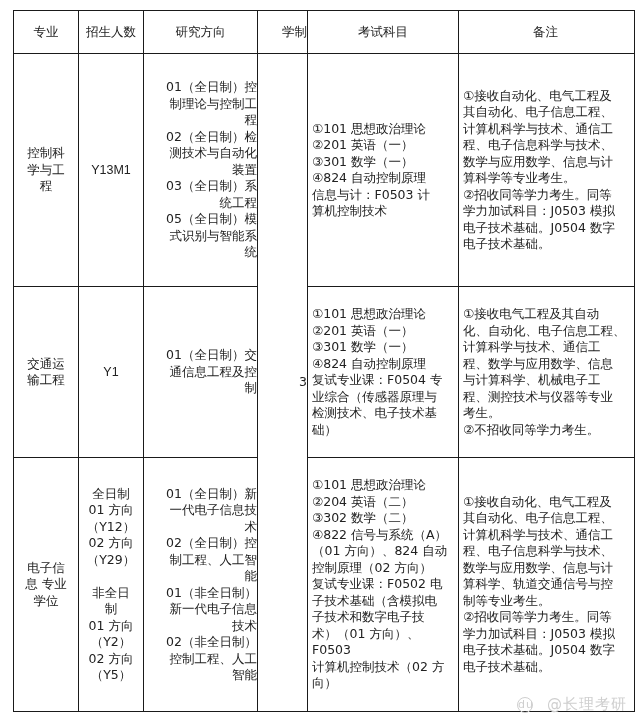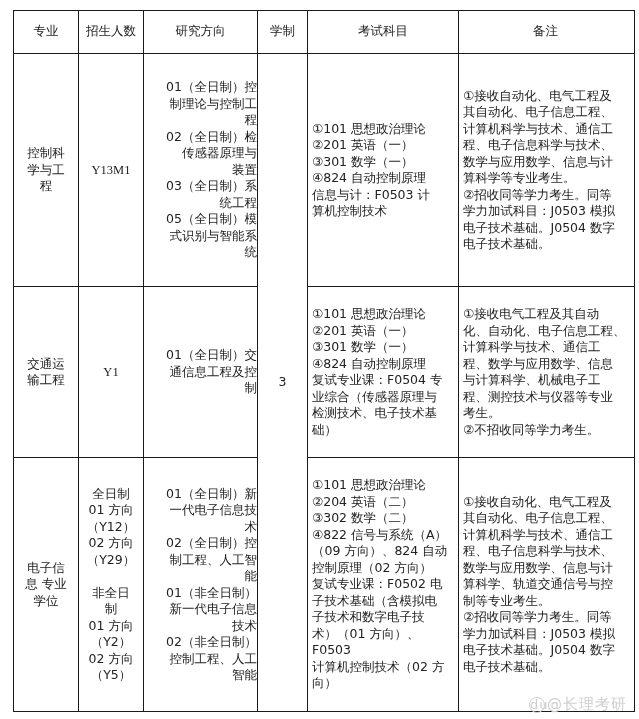--- a/index.html
+++ b/index.html
@@ -2,36 +2,36 @@
 <html><head>
 <meta charset="utf-8">
 <style>
   html, body { margin: 0; padding: 0; background: #ffffff; }
   body { width: 639px; height: 719px; position: relative; overflow: hidden;
          font-family: "DejaVu Sans", "Liberation Sans", sans-serif; color: #222; }
   table.admit { position: absolute; left: 13px; top: 10px; border-collapse: collapse;
                 table-layout: fixed; width: 618px; }
   table.admit td, table.admit th { border: 1px solid #1a1a1a; padding: 0; vertical-align: middle;
                 font-size: 12.5px; line-height: 16.5px; font-weight: normal; }
-  th { text-align: center; height: 42px; font-family: Liberation Mono, monospace; }
+  th { text-align: center; height: 42px; }
   .c-major { width: 64px; text-align: center; }
   .c-quota { width: 62px; text-align: center; }
   .c-dir   { width: 113px; text-align: right; padding-left: 5px !important; }
-  .c-years { width: 49px; text-align: center; }
+  .c-years { width: 49px; text-align: right; }
   .c-exam  { width: 150px; text-align: left; padding-left: 4px !important; }
   .c-notes { width: 173px; text-align: left; padding-left: 4px !important; padding-right: 2px !important; }
   .lines div { white-space: pre-wrap; }
-  .mono { font-family: Liberation Serif, serif; font-size: 11px; }
+  .mono { font-family: Liberation Sans, sans-serif; font-size: 11px; }
   tr.r1 { height: 233px; }
   tr.r2 { height: 171px; }
   tr.r3 { height: 254px; }
   .watermark { position: absolute; right: 12px; bottom: 5px; font-size: 15px; color: #cfcfcf;
                letter-spacing: 1px; }
   .watermark .paw { display: inline-block; width: 14px; height: 14px; border: 1.5px solid #cfcfcf;
-               border-radius: 50%; font-size: 13px; line-height: 14px; text-align: right; vertical-align: middle; margin-right: 2px; }
+               border-radius: 50%; font-size: 11px; line-height: 14px; text-align: right; vertical-align: middle; margin-right: 14px; }
 </style>
 </head>
 <body>
 
 <table class="admit">
   <thead>
     <tr>
       <th class="c-major"><span>专业</span></th>
       <th class="c-quota" style="padding:0 1px;"><span>招生人数</span></th>
       <th class="c-dir" style="text-align:center;padding-left:0 !important;"><span>研究方向</span></th>
@@ -48,21 +48,21 @@
           <div>程</div>
         </td>
       <td class="c-quota lines mono">
           <div>Y13M1</div>
         </td>
       <td class="c-dir lines">
           <div>01（全日制）控</div>
           <div>制理论与控制工</div>
           <div>程</div>
           <div>02（全日制）检</div>
-          <div>传感器原理与</div>
+          <div>测技术与自动化</div>
           <div>装置</div>
           <div>03（全日制）系</div>
           <div>统工程</div>
           <div>05（全日制）模</div>
           <div>式识别与智能系</div>
           <div>统</div>
         </td>
       <td class="c-years" rowspan="3"><span>3</span></td>
       <td class="c-exam lines">
           <div>①101 思想政治理论</div>
@@ -151,21 +151,21 @@
           <div>技术</div>
           <div>02（非全日制）</div>
           <div>控制工程、人工</div>
           <div>智能</div>
         </td>
       <td class="c-exam lines">
           <div>①101 思想政治理论</div>
           <div>②204 英语（二）</div>
           <div>③302 数学（二）</div>
           <div>④822 信号与系统（A）</div>
-          <div>（09 方向）、824 自动</div>
+          <div>（01 方向）、824 自动</div>
           <div>控制原理（02 方向）</div>
           <div>复试专业课：F0502 电</div>
           <div>子技术基础（含模拟电</div>
           <div>子技术和数字电子技</div>
           <div>术）（01 方向）、F0503</div>
           <div>计算机控制技术（02 方</div>
           <div>向）</div>
         </td>
       <td class="c-notes lines">
           <div>①接收自动化、电气工程及</div>

